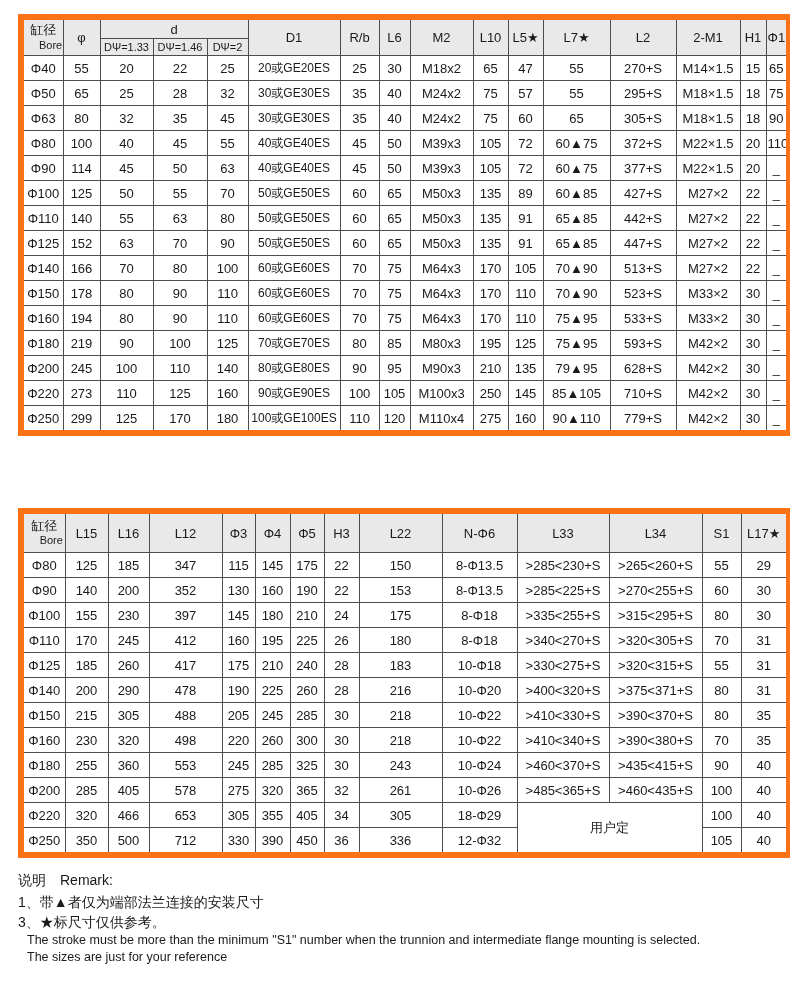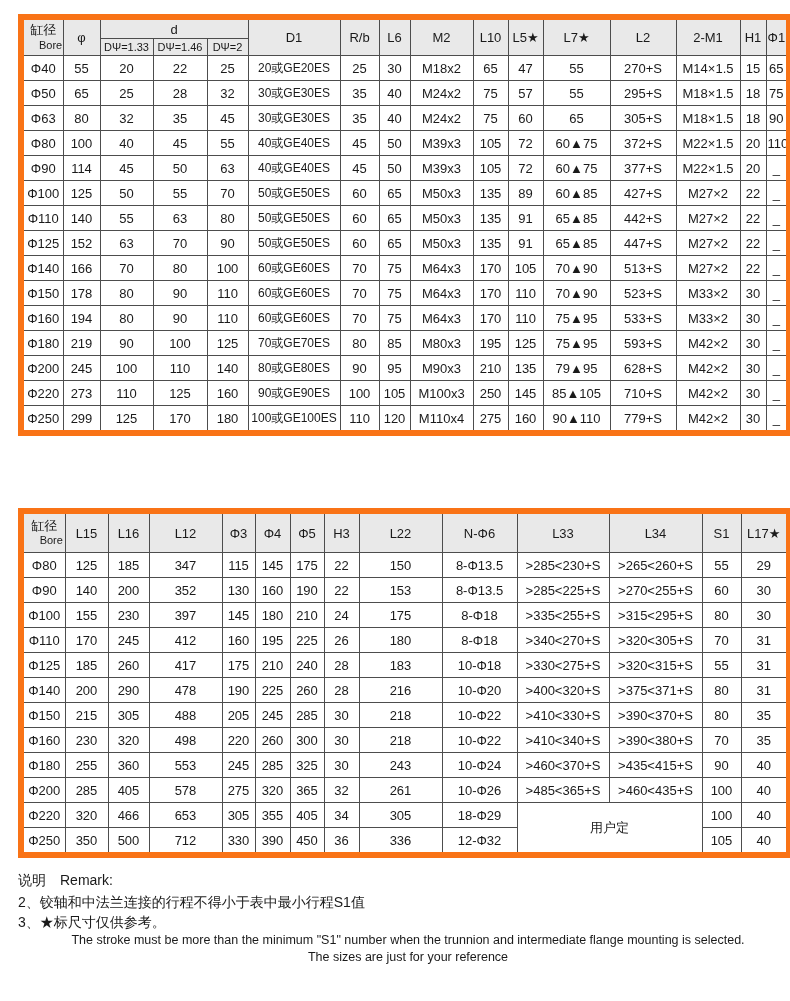--- a/index.html
+++ b/index.html
@@ -24,21 +24,21 @@
   #t1 thead th.span2 { height:34px; }
   #t1 tbody td { height:24px; }
   #t1 td:nth-child(6){ font-size:12px;margin-left:27px; }
   #t2 thead th { height:38px; }
   #t2 tbody td { height:24px; }
   .bore-head { line-height:1.1; }
   .bore-head .cn { font-size:13px; }
   .bore-head .en { font-size:11px;padding-left:14px; }
   .notes { position:absolute; left:18px; top:870px; width:760px; }
   .notes .line-cn { font-size:14px; line-height:20px; margin:0; }
-  .notes .line-en { font-size:12.5px; line-height:17px; margin:0 0 0 20px;text-align:center; }
+  .notes .line-en { font-size:12.5px; line-height:17px; margin:0 0 0 9px; }
   .notes .title { margin-bottom:2px; }
 </style>
 </head>
 <body>
 
 <table id="t1" class="spec">
   <colgroup>
     <col style="width:42px">
       <col style="width:37px">
       <col style="width:53px">
@@ -582,17 +582,17 @@
         <td>336</td>
         <td>12-Φ32</td>
         <td>105</td>
         <td>40</td>
       </tr>
     </tbody>
 </table>
 
 <div class="notes">
   <p class="line-cn title">说明　Remark:</p>
-  <p class="line-cn">2、铰轴和中法兰连接的行程不得小于表中最小行程S1值</p>
+  <p class="line-cn">1、带▲者仅为端部法兰连接的安装尺寸</p>
   <p class="line-cn">3、★标尺寸仅供参考。</p>
   <p class="line-en">The stroke must be more than the minimum "S1" number when the  trunnion and intermediate flange mounting is selected.</p>
   <p class="line-en">The sizes are just for your reference</p>
 </div>
 
 </body></html>

